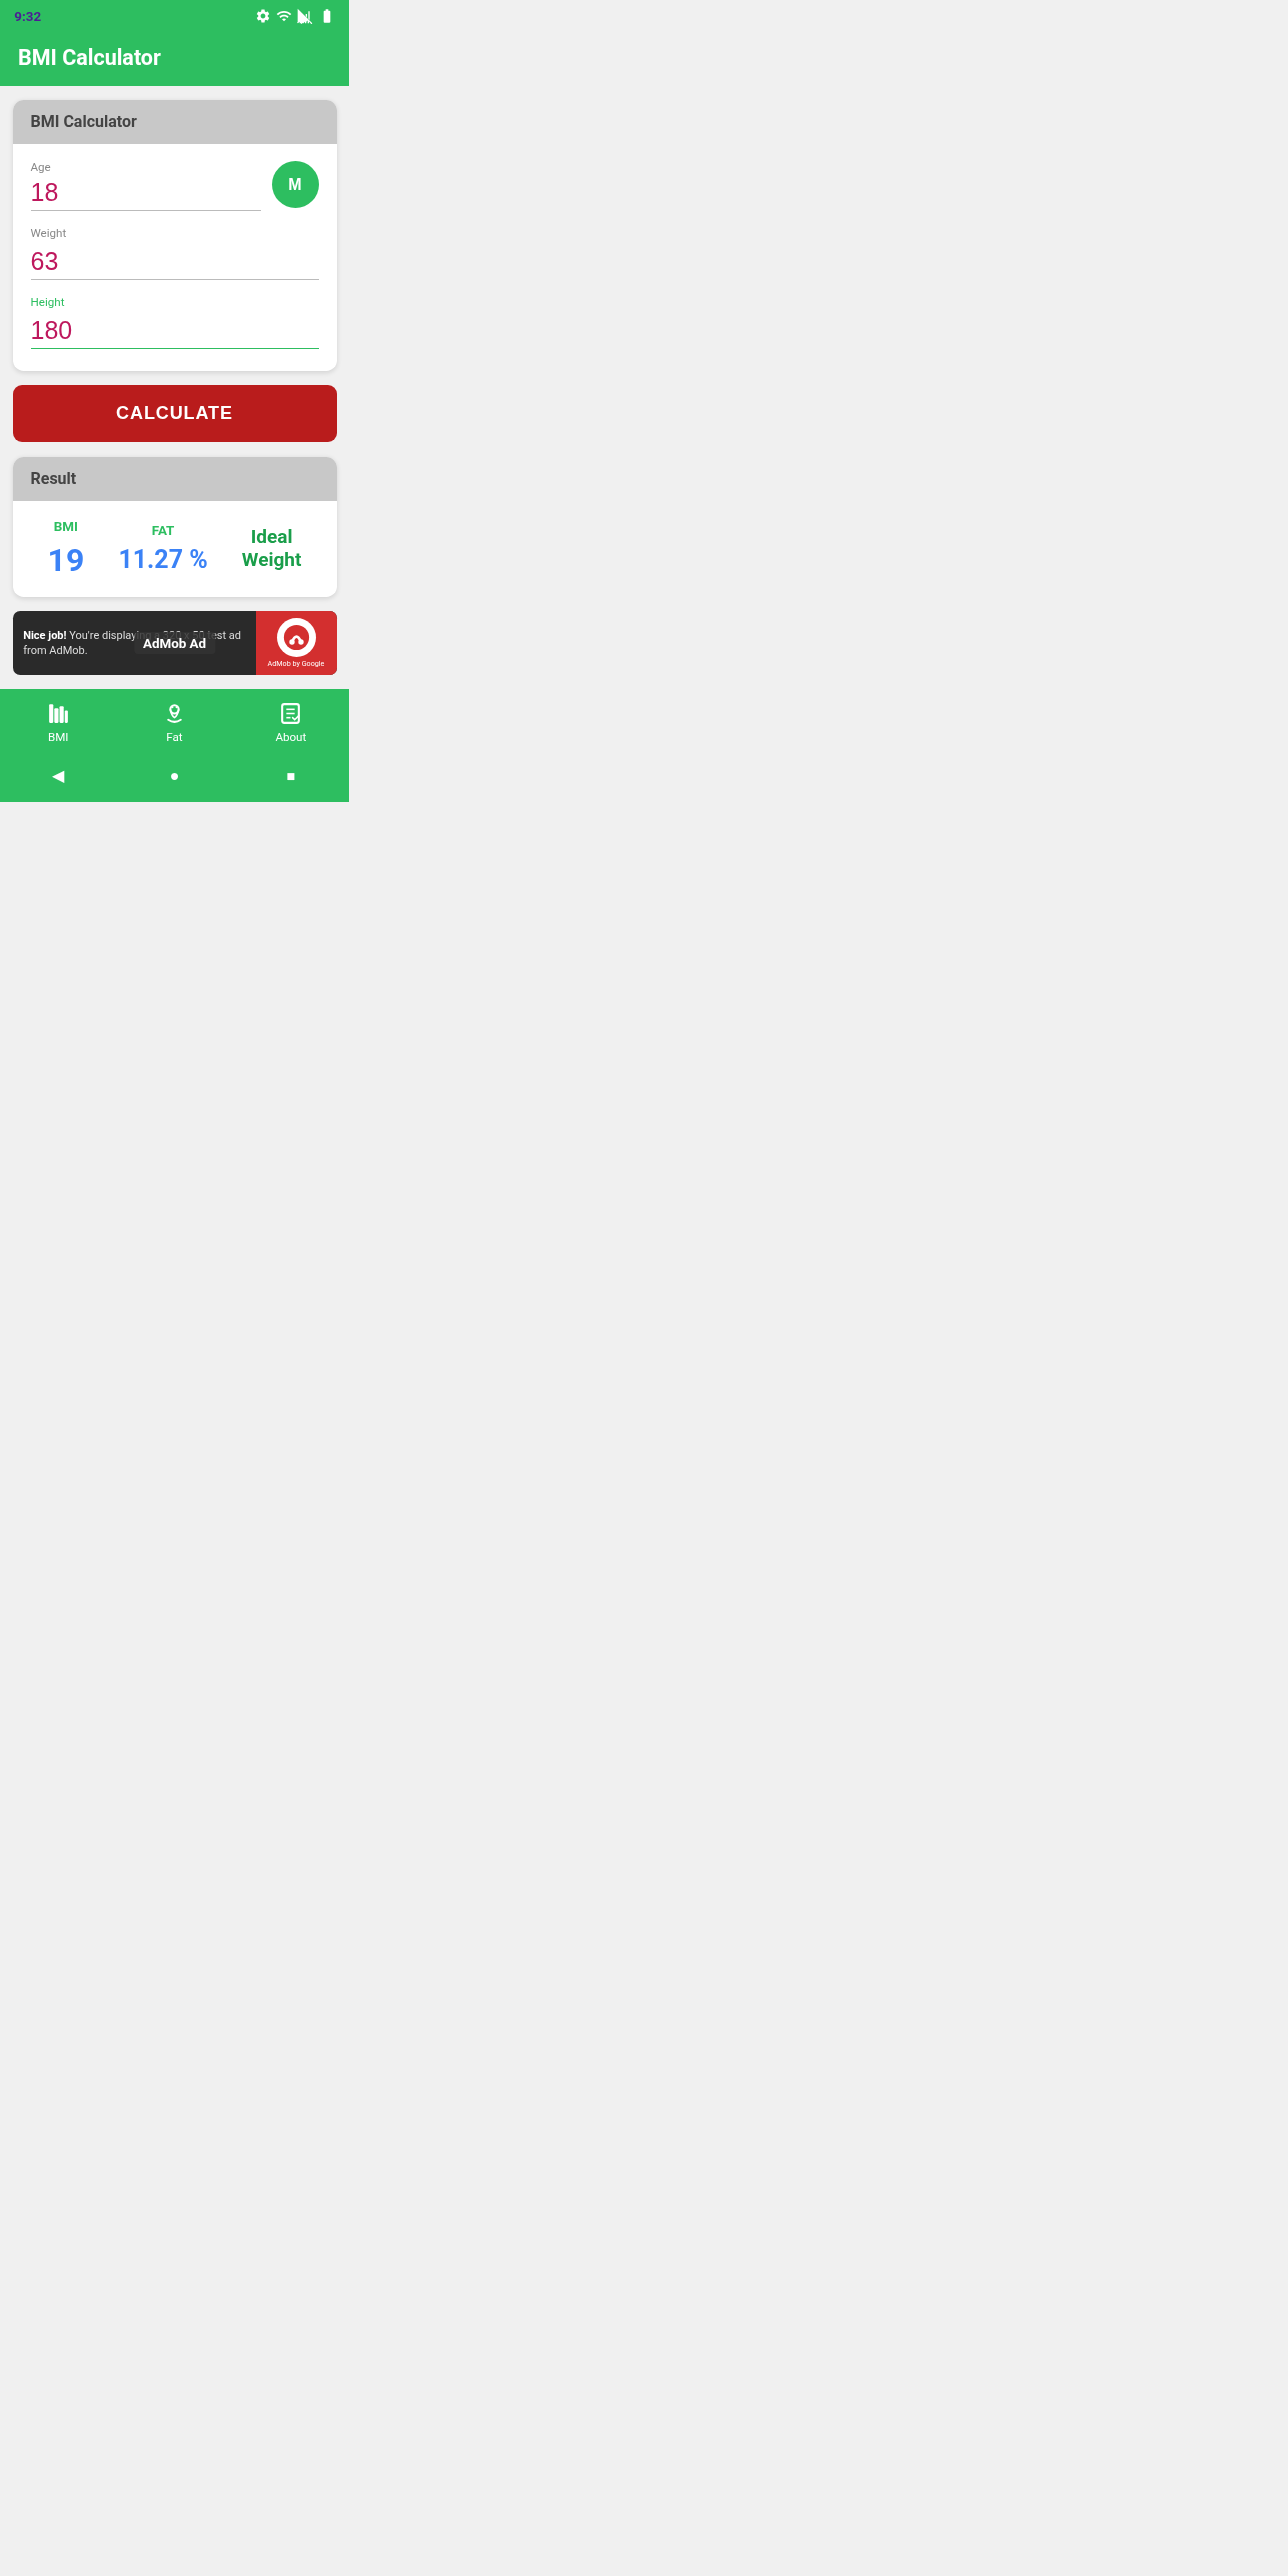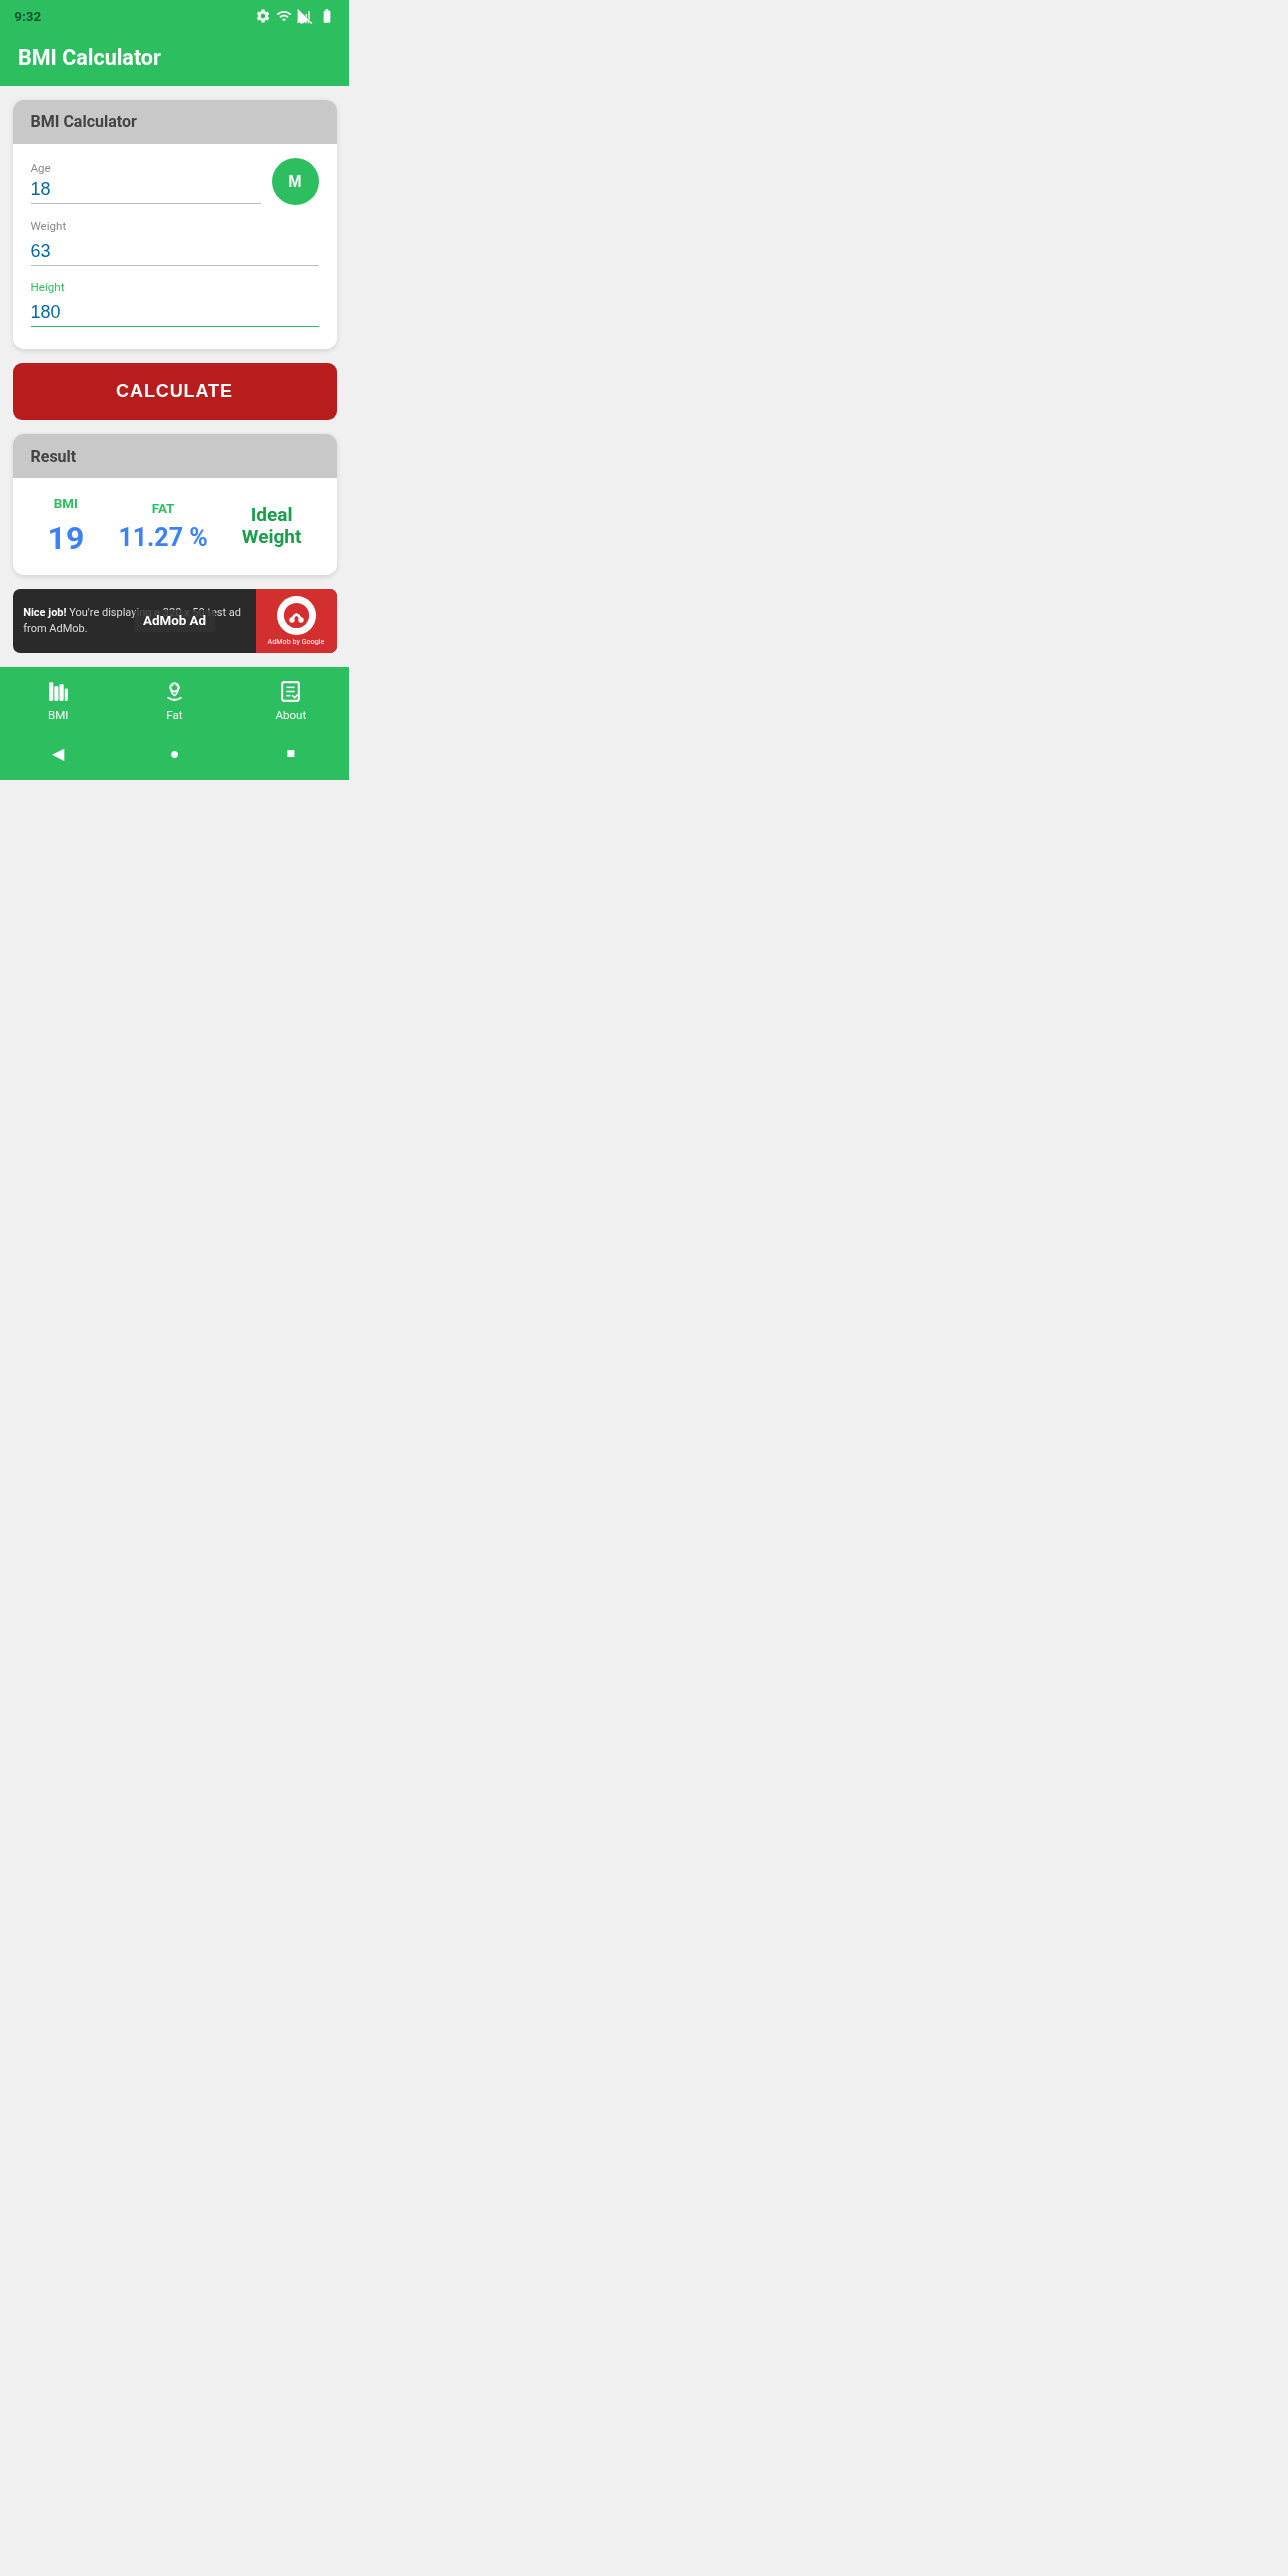--- a/index.html
+++ b/index.html
@@ -14,21 +14,21 @@
     
     .status-bar {
       background: #2dbe60;
       display: flex;
       justify-content: space-between;
       align-items: center;
       padding: 7.2px 14.3px;
       height: 32px;
     }
     .status-time {
-      color: #14532d;
+      color: #4c1d95;
       font-size: 13.4px;
       font-weight: bold;
     }
     .status-icons {
       display: flex;
       align-items: center;
       gap: 5.4px;
     }
     .status-icons svg {
       fill: white;
@@ -89,22 +89,22 @@
     }
     .field-label {
       font-size: 11.6px;
       color: #888;
       margin-bottom: 3.6px;
     }
     .field-label.active {
       color: #2dbe60;
     }
     .field-input {
-      font-size: 18px;
-      color: #0369a1;
+      font-size: 25px;
+      color: #be185d;
       border: none;
       border-bottom: 1.3px solid #bbb;
       outline: none;
       padding: 3.6px 0;
       width: 100%;
       background: transparent;
     }
     .field-input.active {
       border-bottom: 1.8px solid #2dbe60;
     }

